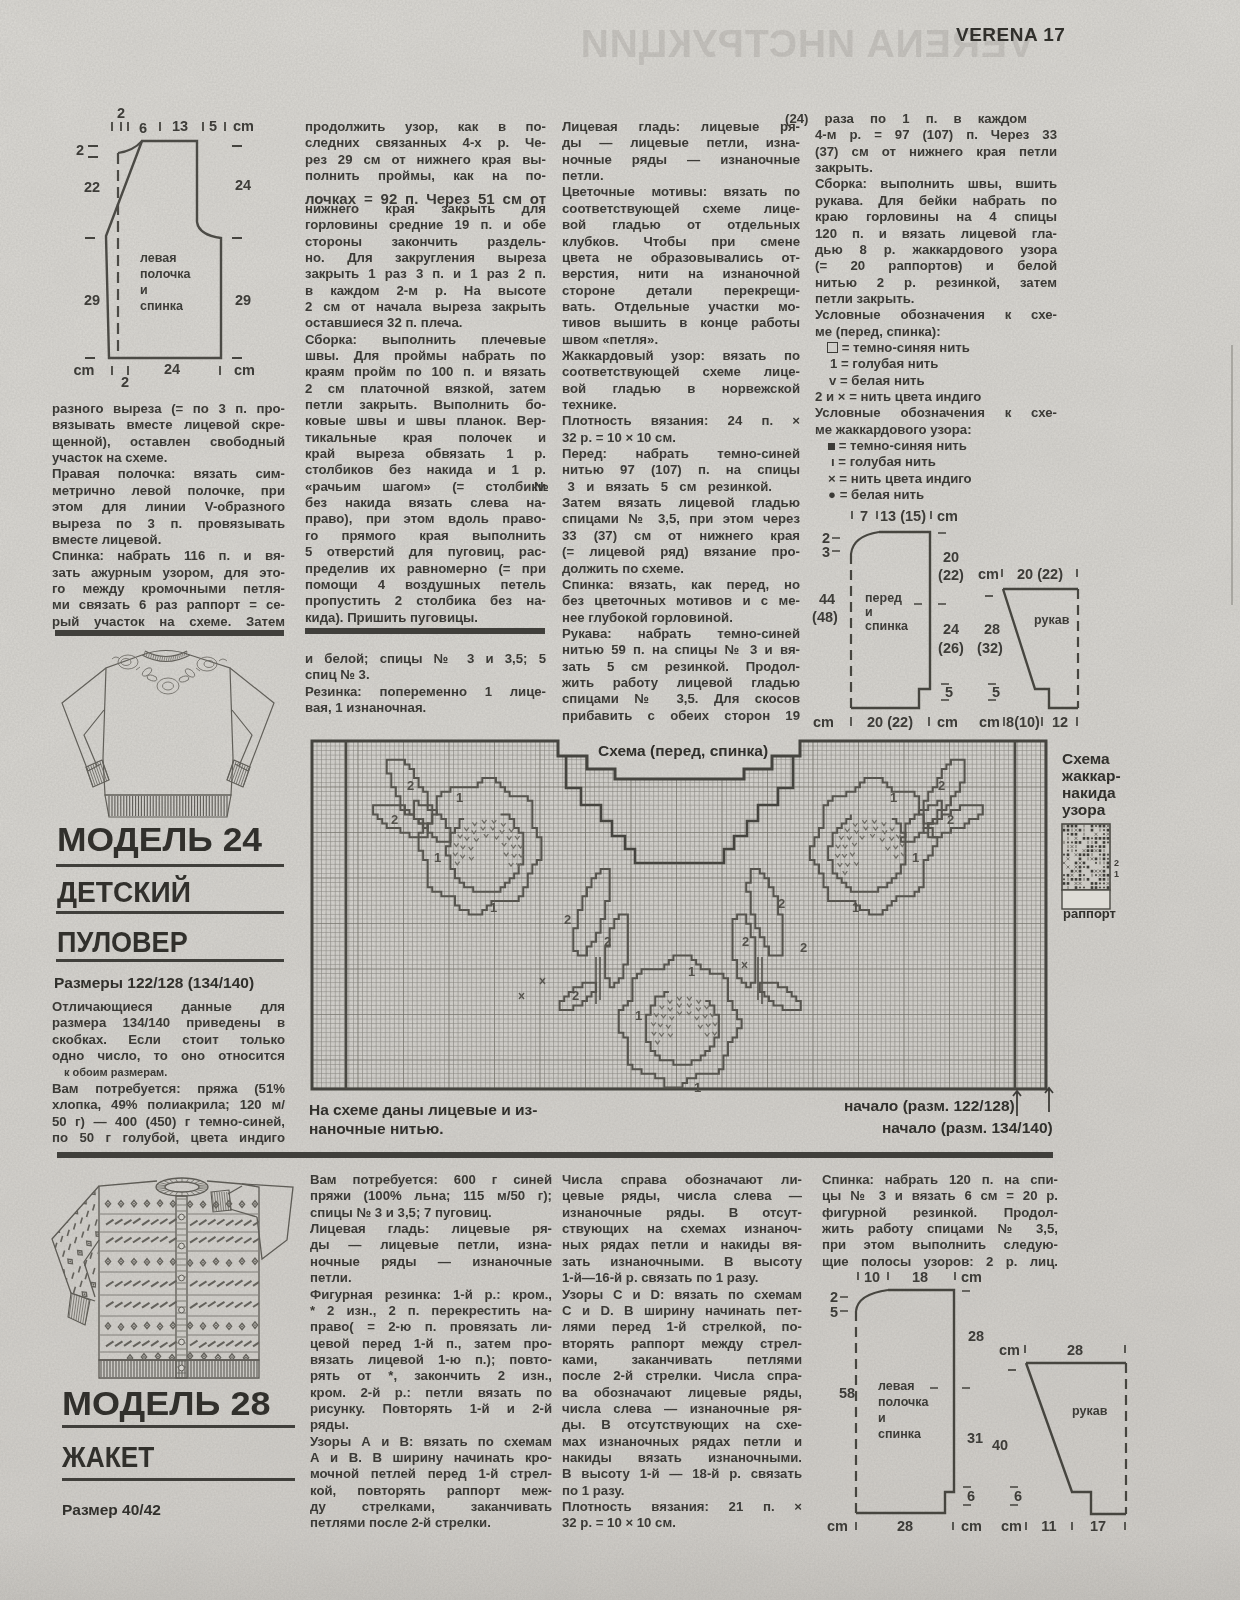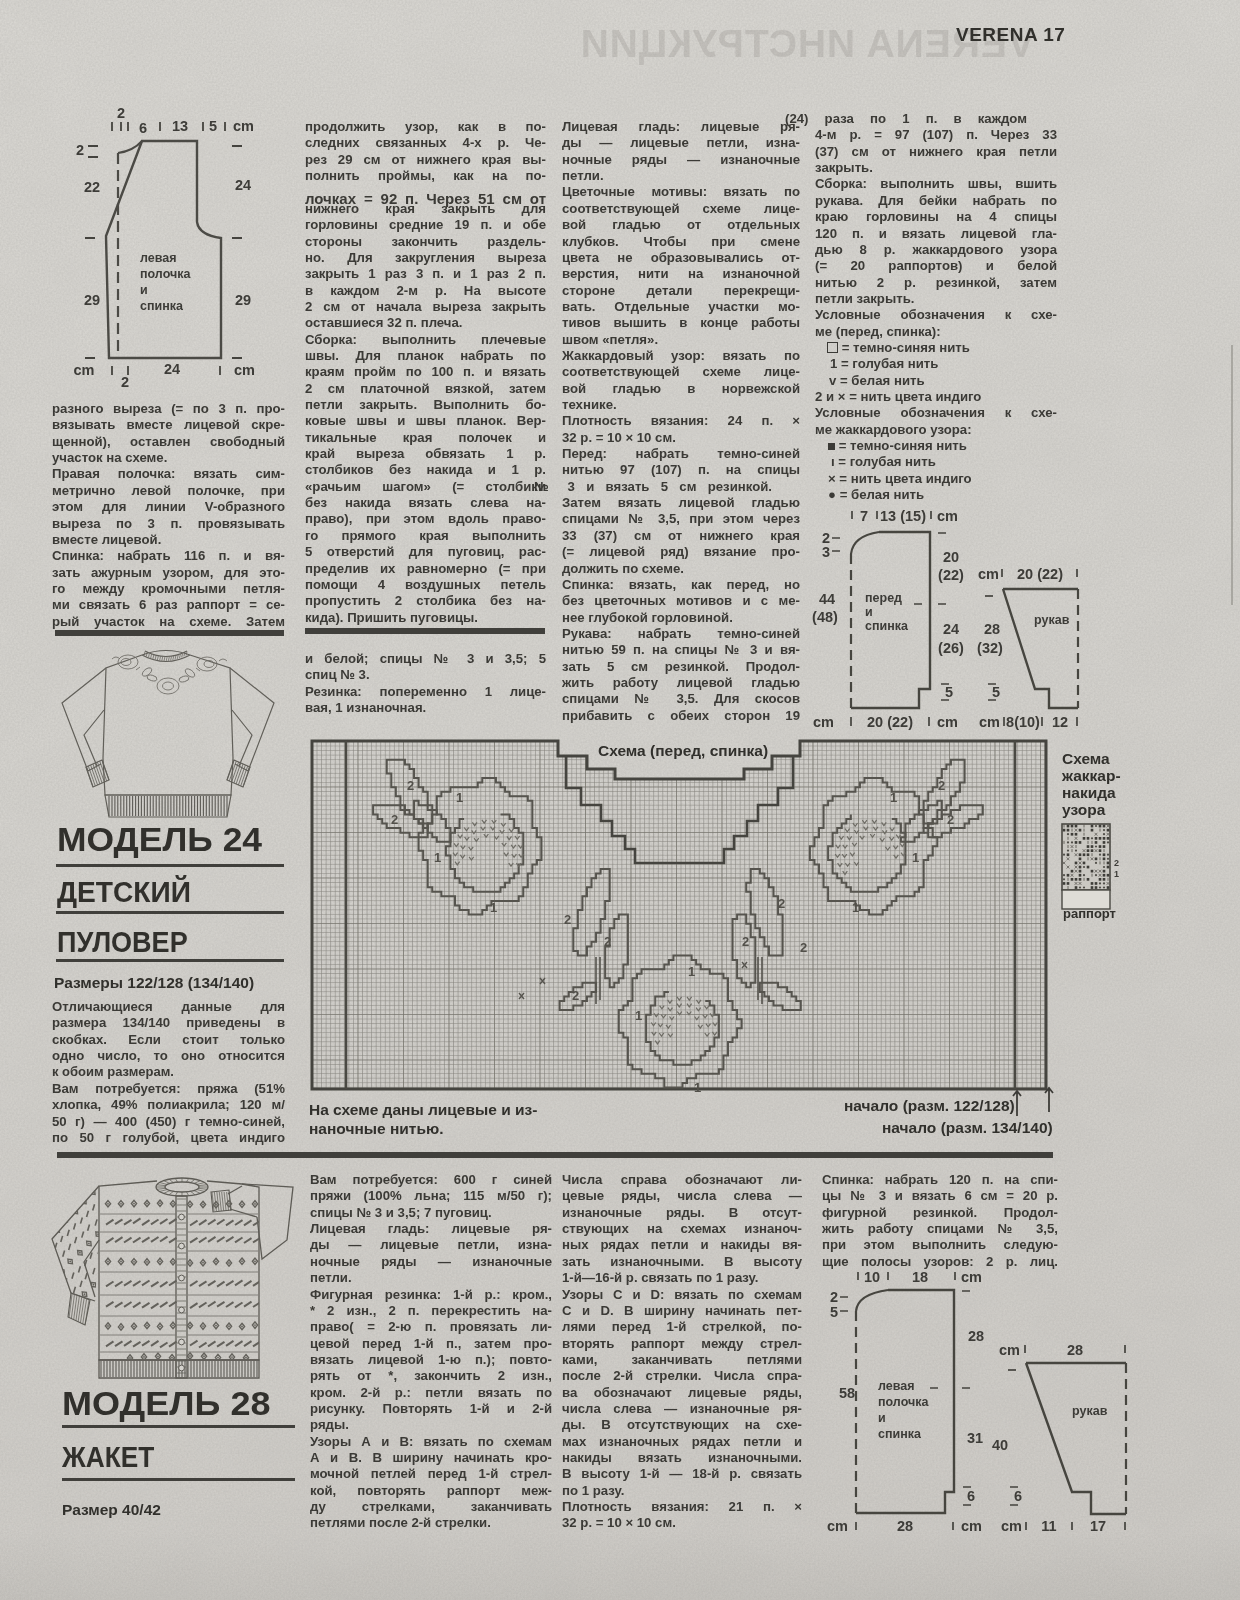--- a/index.html
+++ b/index.html
@@ -282,41 +282,41 @@
 
 <div class="hd" style="left:57px;top:927px;font-size:30px;line-height:30px;transform:scale(0.9,1);transform-origin:0 0">ПУЛОВЕР</div>
 <div class="rule" style="left:56px;top:959px;width:228px;height:2.5px"></div>
 
 <div class="hd" style="left:54px;top:974px;font-size:15.5px">Размеры 122/128 (134/140)</div>
 
 <div class="ln" style="left:52px;top:999.0px;width:233px;font-size:13.2px">Отличающиеся данные для</div>
 <div class="ln" style="left:52px;top:1015.4px;width:233px;font-size:13.2px">размера 134/140 приведены в</div>
 <div class="ln" style="left:52px;top:1031.7px;width:233px;font-size:13.2px">скобках. Если стоит только</div>
 <div class="ln" style="left:52px;top:1048.0px;width:233px;font-size:13.2px">одно число, то оно относится</div>
-<div class="ln lnl" style="left:52px;top:1064.4px;width:233px;font-size:13px">к обоим размерам.</div>
+<div class="ln lnl" style="left:64px;top:1064.4px;width:233px;font-size:11px">к обоим размерам.</div>
 <div class="ln" style="left:52px;top:1080.8px;width:233px;font-size:13.2px"><b>Вам потребуется:</b> пряжа (51%</div>
 <div class="ln" style="left:52px;top:1097.1px;width:233px;font-size:13.2px">хлопка, 49% полиакрила; 120 м/</div>
 <div class="ln" style="left:52px;top:1113.5px;width:233px;font-size:13.2px">50 г) — 400 (450) г темно-синей,</div>
 <div class="ln" style="left:52px;top:1129.8px;width:233px;font-size:13.2px">по 50 г голубой, цвета индиго</div>
 
 <div class="ln" style="left:305px;top:119.0px;width:241px;font-size:13.2px">продолжить узор, как в по-</div>
 <div class="ln" style="left:305px;top:135.3px;width:241px;font-size:13.2px">следних связанных 4-х р. Че-</div>
 <div class="ln" style="left:305px;top:151.7px;width:241px;font-size:13.2px">рез 29 см от нижнего края вы-</div>
 <div class="ln" style="left:305px;top:168.1px;width:241px;font-size:13.2px">полнить проймы, как на по-</div>
 <div class="ln" style="left:305px;top:191px;width:241px;font-size:15px">лочках = 92 п. Через 51 см от</div>
 <div class="ln" style="left:305px;top:200.8px;width:241px;font-size:13.2px">нижнего края закрыть для</div>
 <div class="ln" style="left:305px;top:217.1px;width:241px;font-size:13.2px">горловины средние 19 п. и обе</div>
 <div class="ln" style="left:305px;top:233.5px;width:241px;font-size:13.2px">стороны закончить раздель-</div>
 <div class="ln" style="left:305px;top:249.8px;width:241px;font-size:13.2px">но. Для закругления выреза</div>
 <div class="ln" style="left:305px;top:266.1px;width:241px;font-size:13.2px">закрыть 1 раз 3 п. и 1 раз 2 п.</div>
 <div class="ln" style="left:305px;top:282.5px;width:241px;font-size:13.2px">в каждом 2-м р. На высоте</div>
 <div class="ln" style="left:305px;top:298.9px;width:241px;font-size:13.2px">2 см от начала выреза закрыть</div>
 <div class="ln lnl" style="left:305px;top:315.2px;width:241px;font-size:13.2px">оставшиеся 32 п. плеча.</div>
 <div class="ln" style="left:305px;top:331.6px;width:241px;font-size:13.2px"><b>Сборка:</b> выполнить плечевые</div>
-<div class="ln" style="left:305px;top:347.9px;width:241px;font-size:13.2px">швы. Для планок набрать по</div>
+<div class="ln" style="left:305px;top:347.9px;width:241px;font-size:13.2px">швы. Для проймы набрать по</div>
 <div class="ln" style="left:305px;top:364.2px;width:241px;font-size:13.2px">краям пройм по 100 п. и вязать</div>
 <div class="ln" style="left:305px;top:380.6px;width:241px;font-size:13.2px">2 см платочной вязкой, затем</div>
 <div class="ln" style="left:305px;top:397.0px;width:241px;font-size:13.2px">петли закрыть. Выполнить бо-</div>
 <div class="ln" style="left:305px;top:413.3px;width:241px;font-size:13.2px">ковые швы и швы планок. Вер-</div>
 <div class="ln" style="left:305px;top:429.7px;width:241px;font-size:13.2px">тикальные края полочек и</div>
 <div class="ln" style="left:305px;top:446.0px;width:241px;font-size:13.2px">край выреза обвязать 1 р.</div>
 <div class="ln" style="left:305px;top:462.4px;width:241px;font-size:13.2px">столбиков без накида и 1 р.</div>
 <div class="ln" style="left:305px;top:478.7px;width:241px;font-size:13.2px">«рачьим шагом» (= столбики</div>
 <div class="ln" style="left:305px;top:495.1px;width:241px;font-size:13.2px">без накида вязать слева на-</div>
 <div class="ln" style="left:305px;top:511.4px;width:241px;font-size:13.2px">право), при этом вдоль право-</div>

